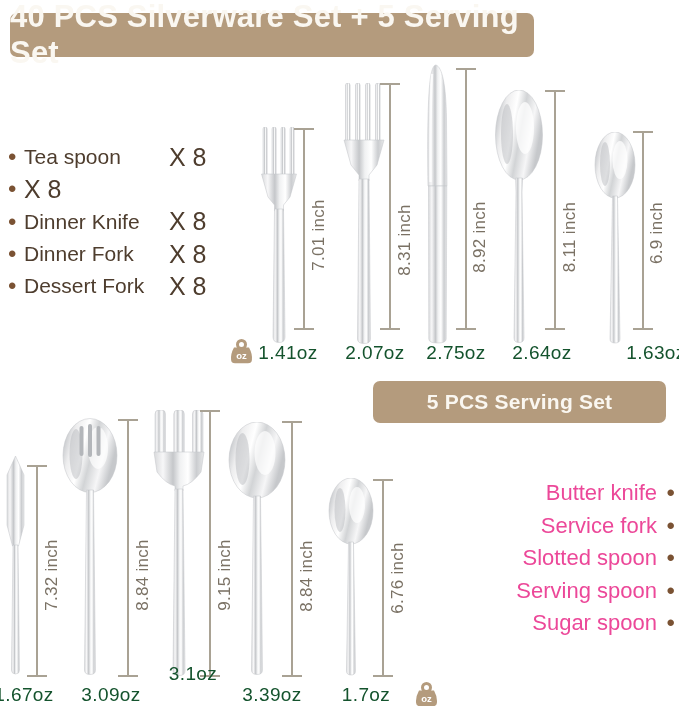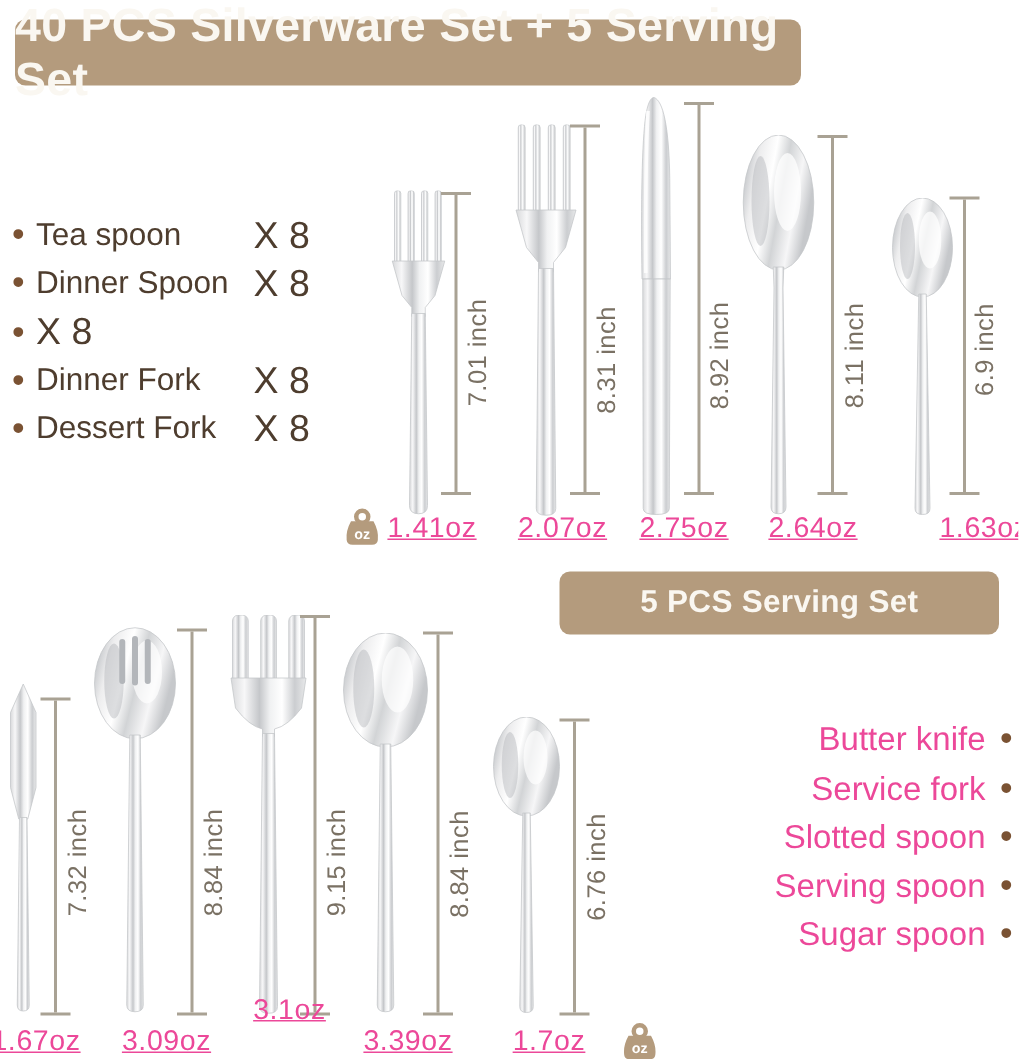--- a/index.html
+++ b/index.html
@@ -33,22 +33,22 @@
     border-top:2px solid #a9a294;border-bottom:2px solid #a9a294;
   }
   .dim::before{
     content:"";position:absolute;left:50%;top:0;bottom:0;width:2px;margin-left:-1px;background:#a9a294;
   }
   .dim-label{
     position:absolute;font-size:17px;color:#7a7164;white-space:nowrap;
     transform:translate(-50%,-50%) rotate(-90deg);letter-spacing:.3px;
   }
   .weight{
-    position:absolute;font-size:19px;color:#ec4899;white-space:nowrap;
-    transform:translate(-50%,-50%);letter-spacing:.4px;text-decoration:underline;
+    position:absolute;font-size:19px;color:#14532d;white-space:nowrap;
+    transform:translate(-50%,-50%);letter-spacing:.4px;
   }
   .oz-icon{position:absolute;}
 </style>
 </head>
 <body>
 
 <div class="canvas">
 
   <svg width="0" height="0" style="position:absolute">
     <defs>
@@ -77,25 +77,25 @@
   </div>
 
   <ul class="list-left">
     <li>
         <span class="bullet"></span>
         <span class="lbl">Tea spoon</span>
         <span class="qty">X 8</span>
       </li>
     <li>
         <span class="bullet"></span>
-        <span class="lbl">Dinner Spoon</span>
-        <span class="qty">X 8</span>
-      </li>
-    <li>
-        <span class="bullet"></span>
+        <span class="qty">X 8</span>
+      </li>
+    <li>
+        <span class="bullet"></span>
+        <span class="lbl">Dinner Knife</span>
         <span class="qty">X 8</span>
       </li>
     <li>
         <span class="bullet"></span>
         <span class="lbl">Dinner Fork</span>
         <span class="qty">X 8</span>
       </li>
     <li>
         <span class="bullet"></span>
         <span class="lbl">Dessert Fork</span>

